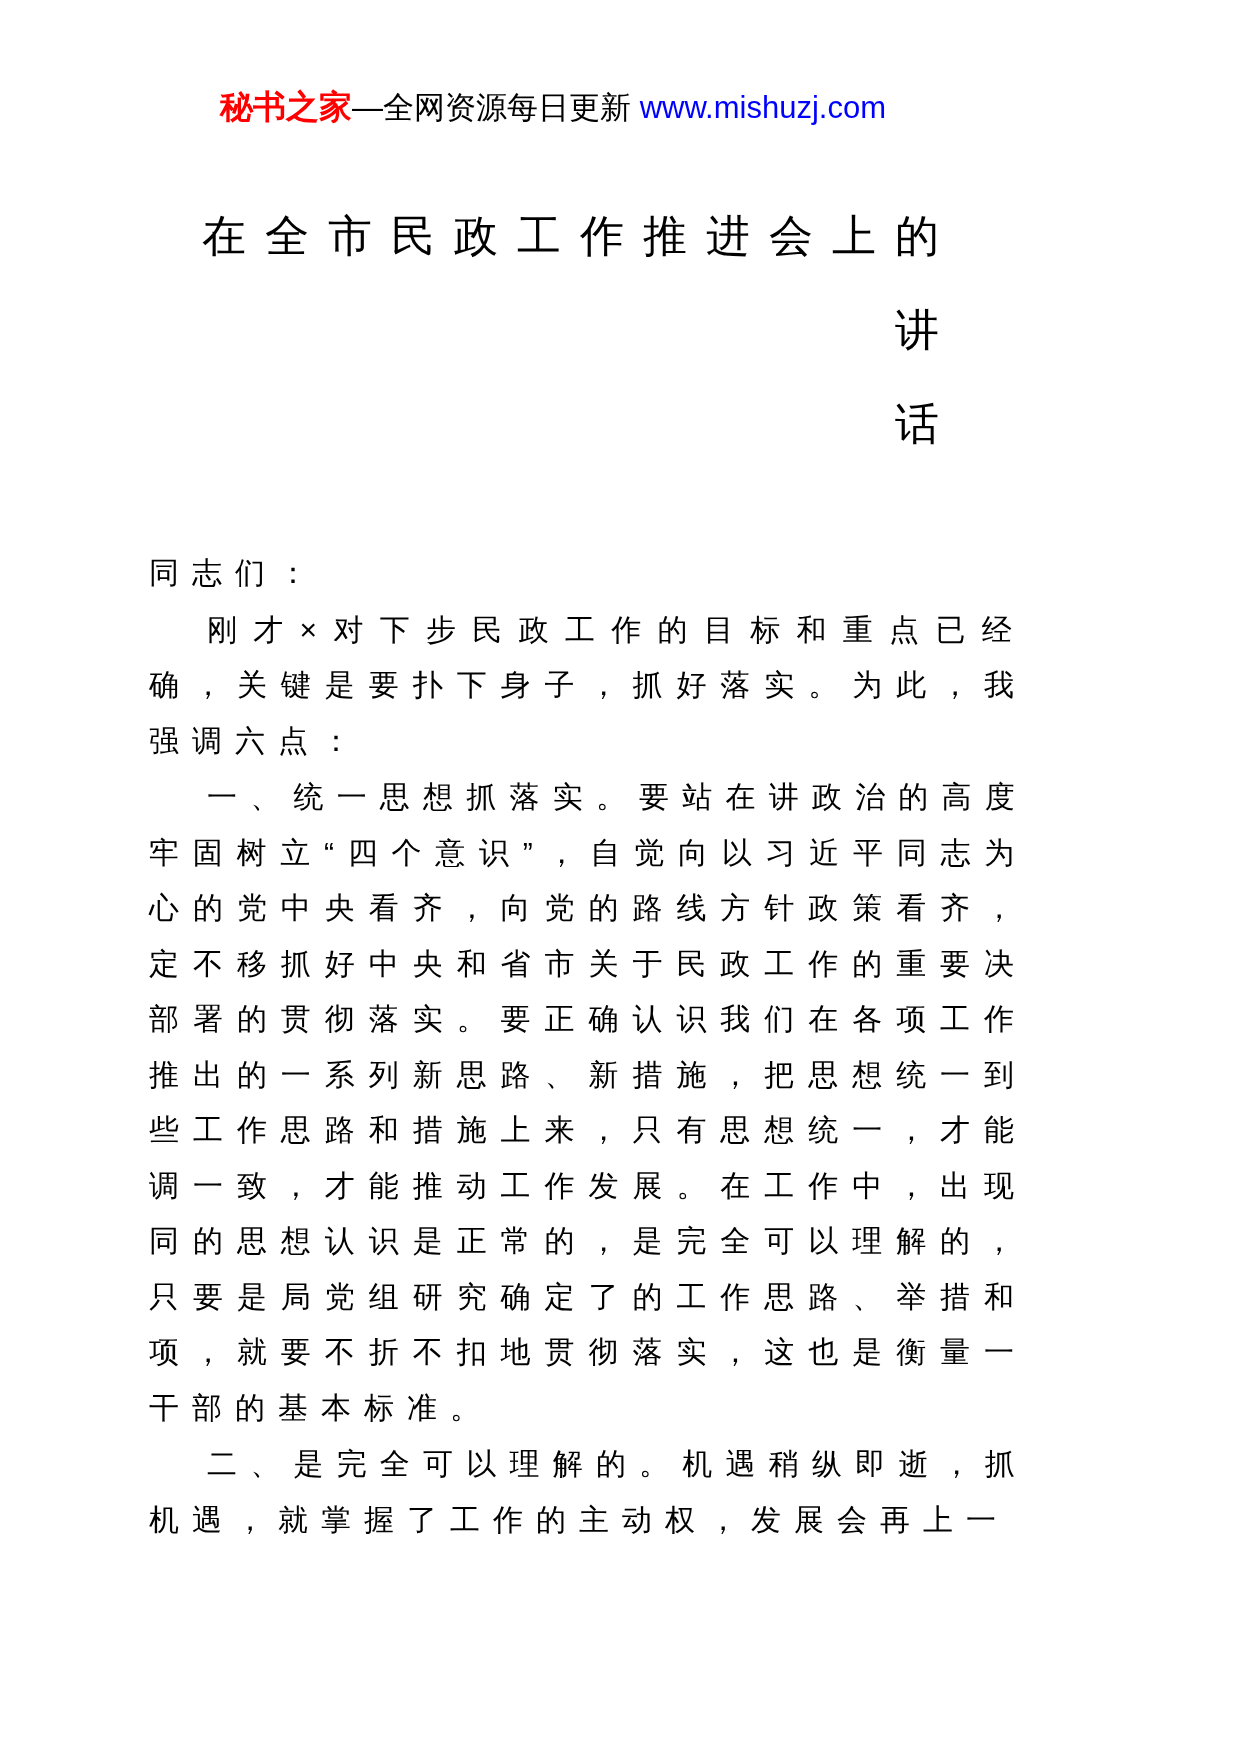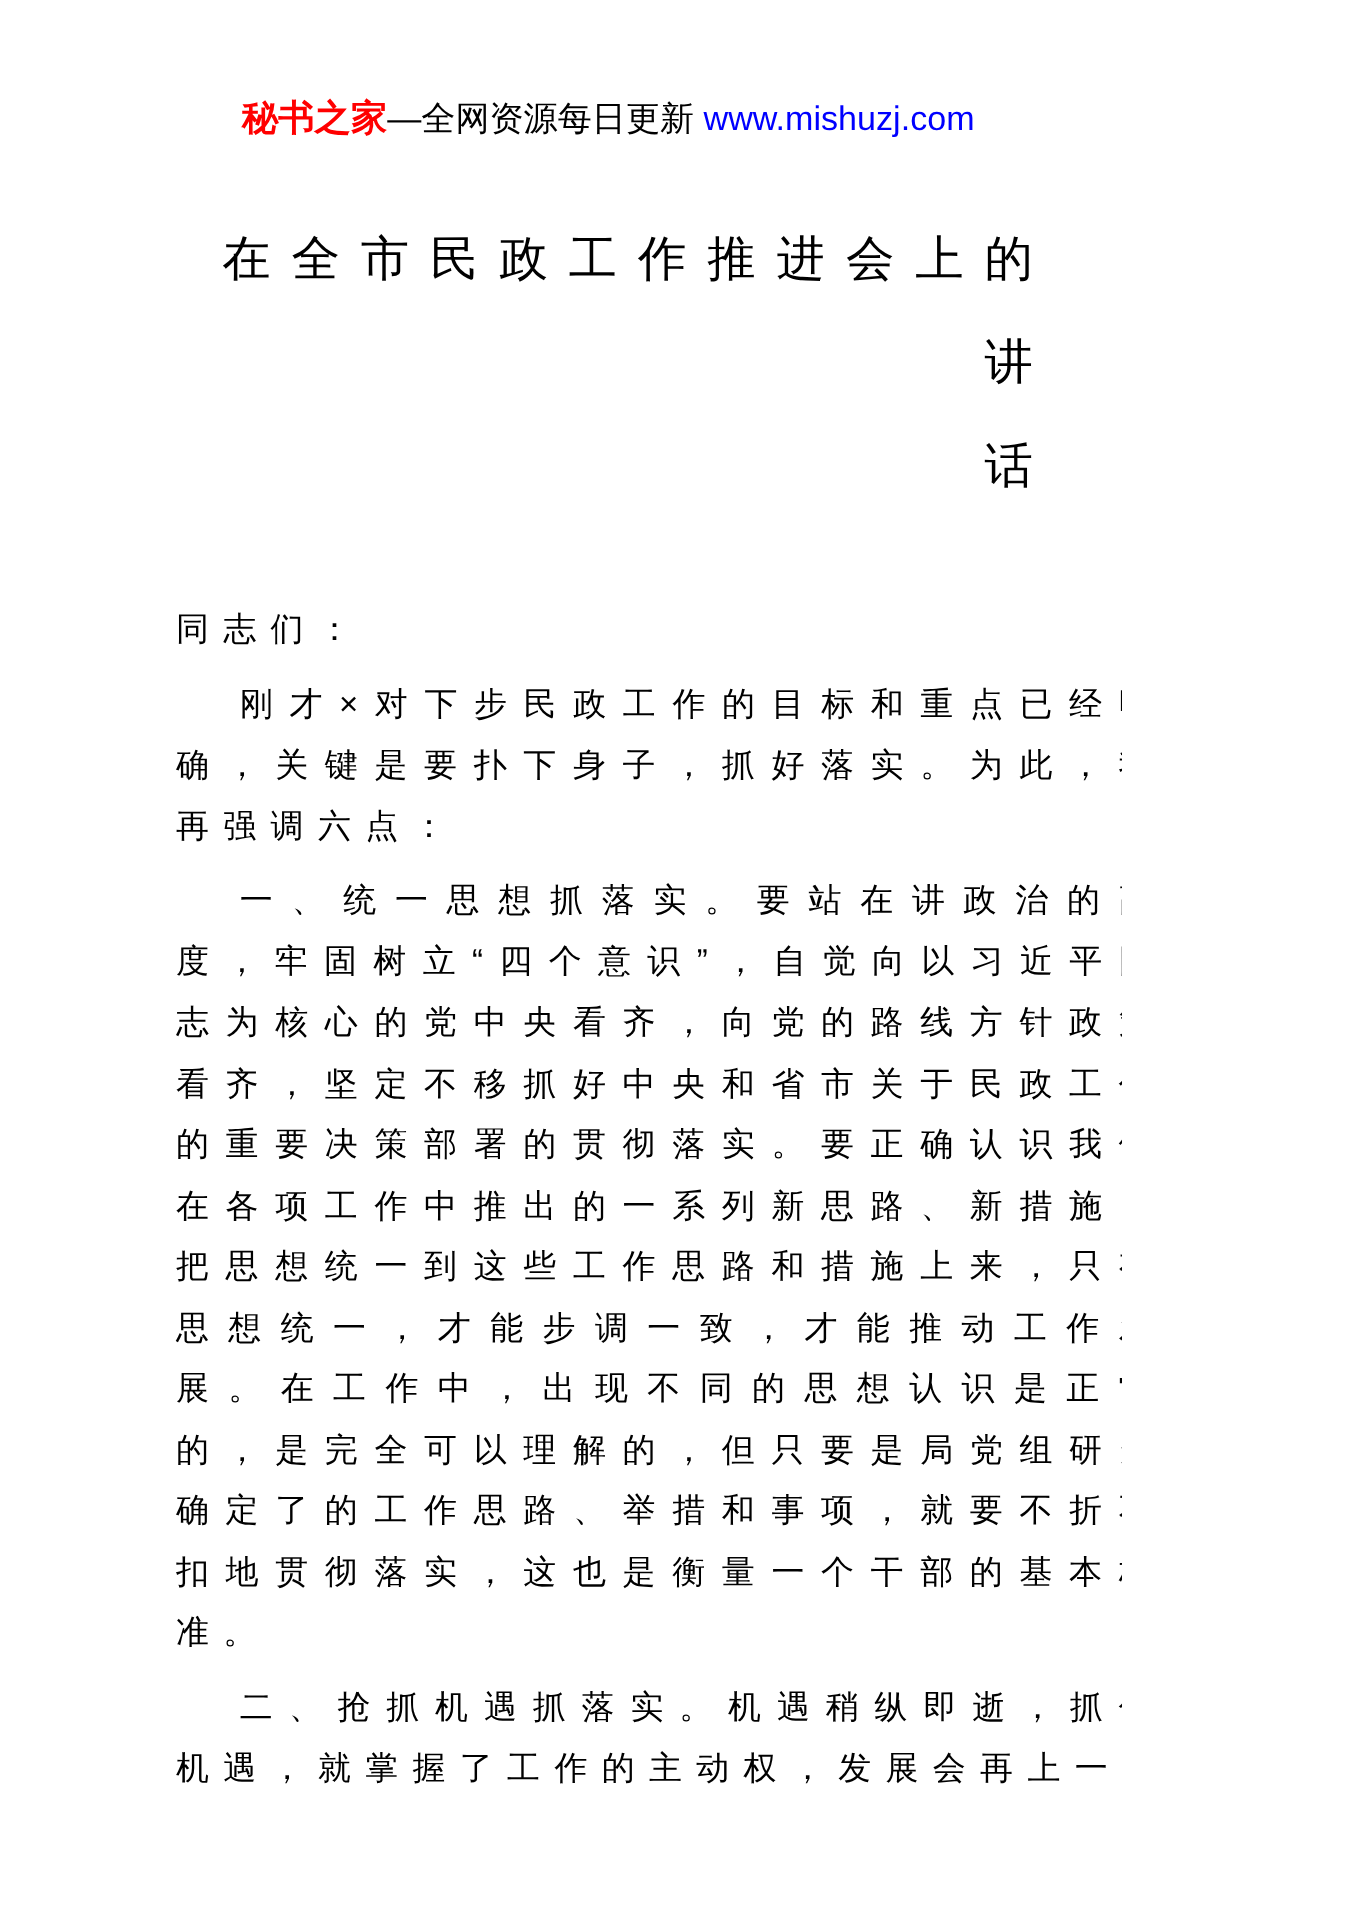--- a/index.html
+++ b/index.html
@@ -47,21 +47,21 @@
   .content {
     margin: 74px 0 0 148px;
     width: 924px;
     font-size: 30px;
     line-height: 55.5px;
     letter-spacing: 13px;
     text-align: justify;
     text-justify: inter-character;
   }
   .content p {
-    margin: 12px;
+    margin: 1px;
     padding: 0;
   }
   .content p.indented {
     text-indent: 58px;
   }
   .lead {
     font-weight: normal;
   }
 </style>
 </head>
@@ -84,18 +84,18 @@
 
     <p class="indented">
       <span>刚才×对下步民政工作的目标和重点已经明确，关键是要扑下身子，抓好落实。为此，我再强调六点：</span>
     </p>
 
     <p class="indented">
       <span class="lead">一、统一思想抓落实。</span><span>要站在讲政治的高度，牢固树立“四个意识”，自觉向以习近平同志为核心的党中央看齐，向党的路线方针政策看齐，坚定不移抓好中央和省市关于民政工作的重要决策部署的贯彻落实。要正确认识我们在各项工作中推出的一系列新思路、新措施，把思想统一到这些工作思路和措施上来，只有思想统一，才能步调一致，才能推动工作发展。在工作中，出现不同的思想认识是正常的，是完全可以理解的，但只要是局党组研究确定了的工作思路、举措和事项，就要不折不扣地贯彻落实，这也是衡量一个干部的基本标准。</span>
     </p>
 
     <p class="indented">
-      <span class="lead">二、抢抓机遇抓落实。</span><span>机遇稍纵即逝，抓住机遇，就掌握了工作的主动权，发展会再上一</span>
+      <span class="lead">二、是完全可以理解的。</span><span>机遇稍纵即逝，抓住机遇，就掌握了工作的主动权，发展会再上一</span>
     </p>
 
   </div>
 
 </div>
 
 </body></html>

